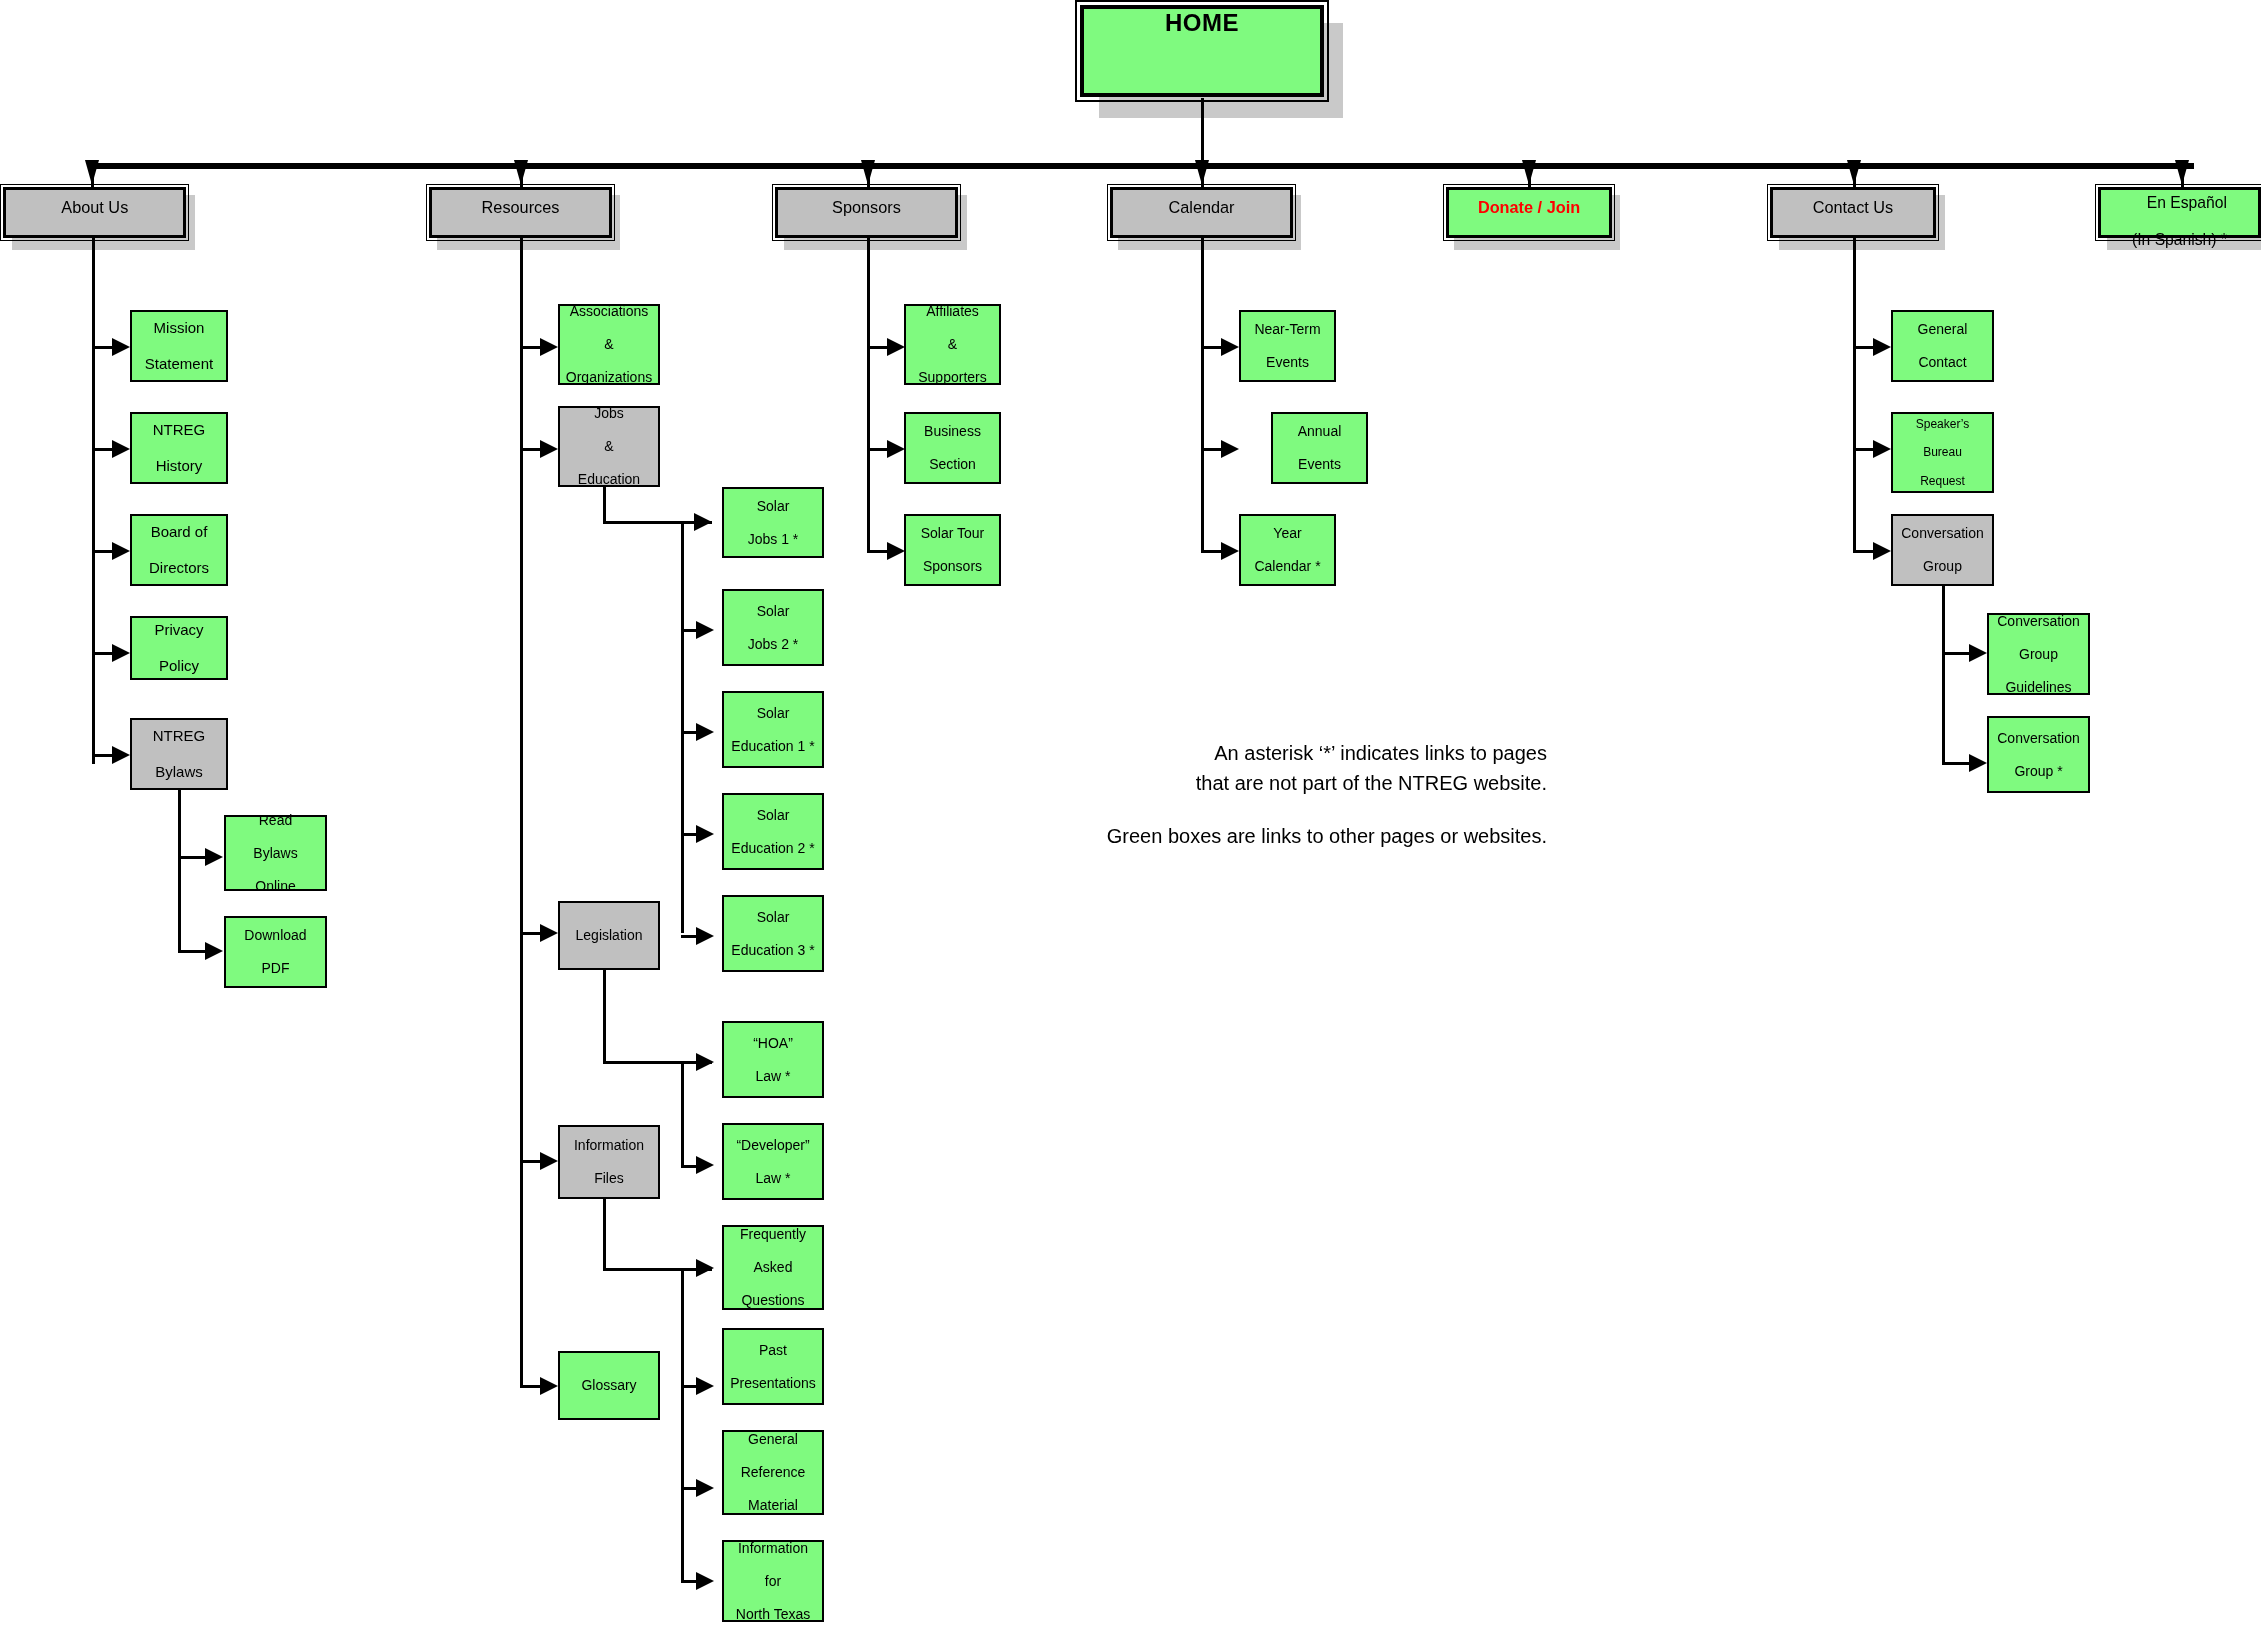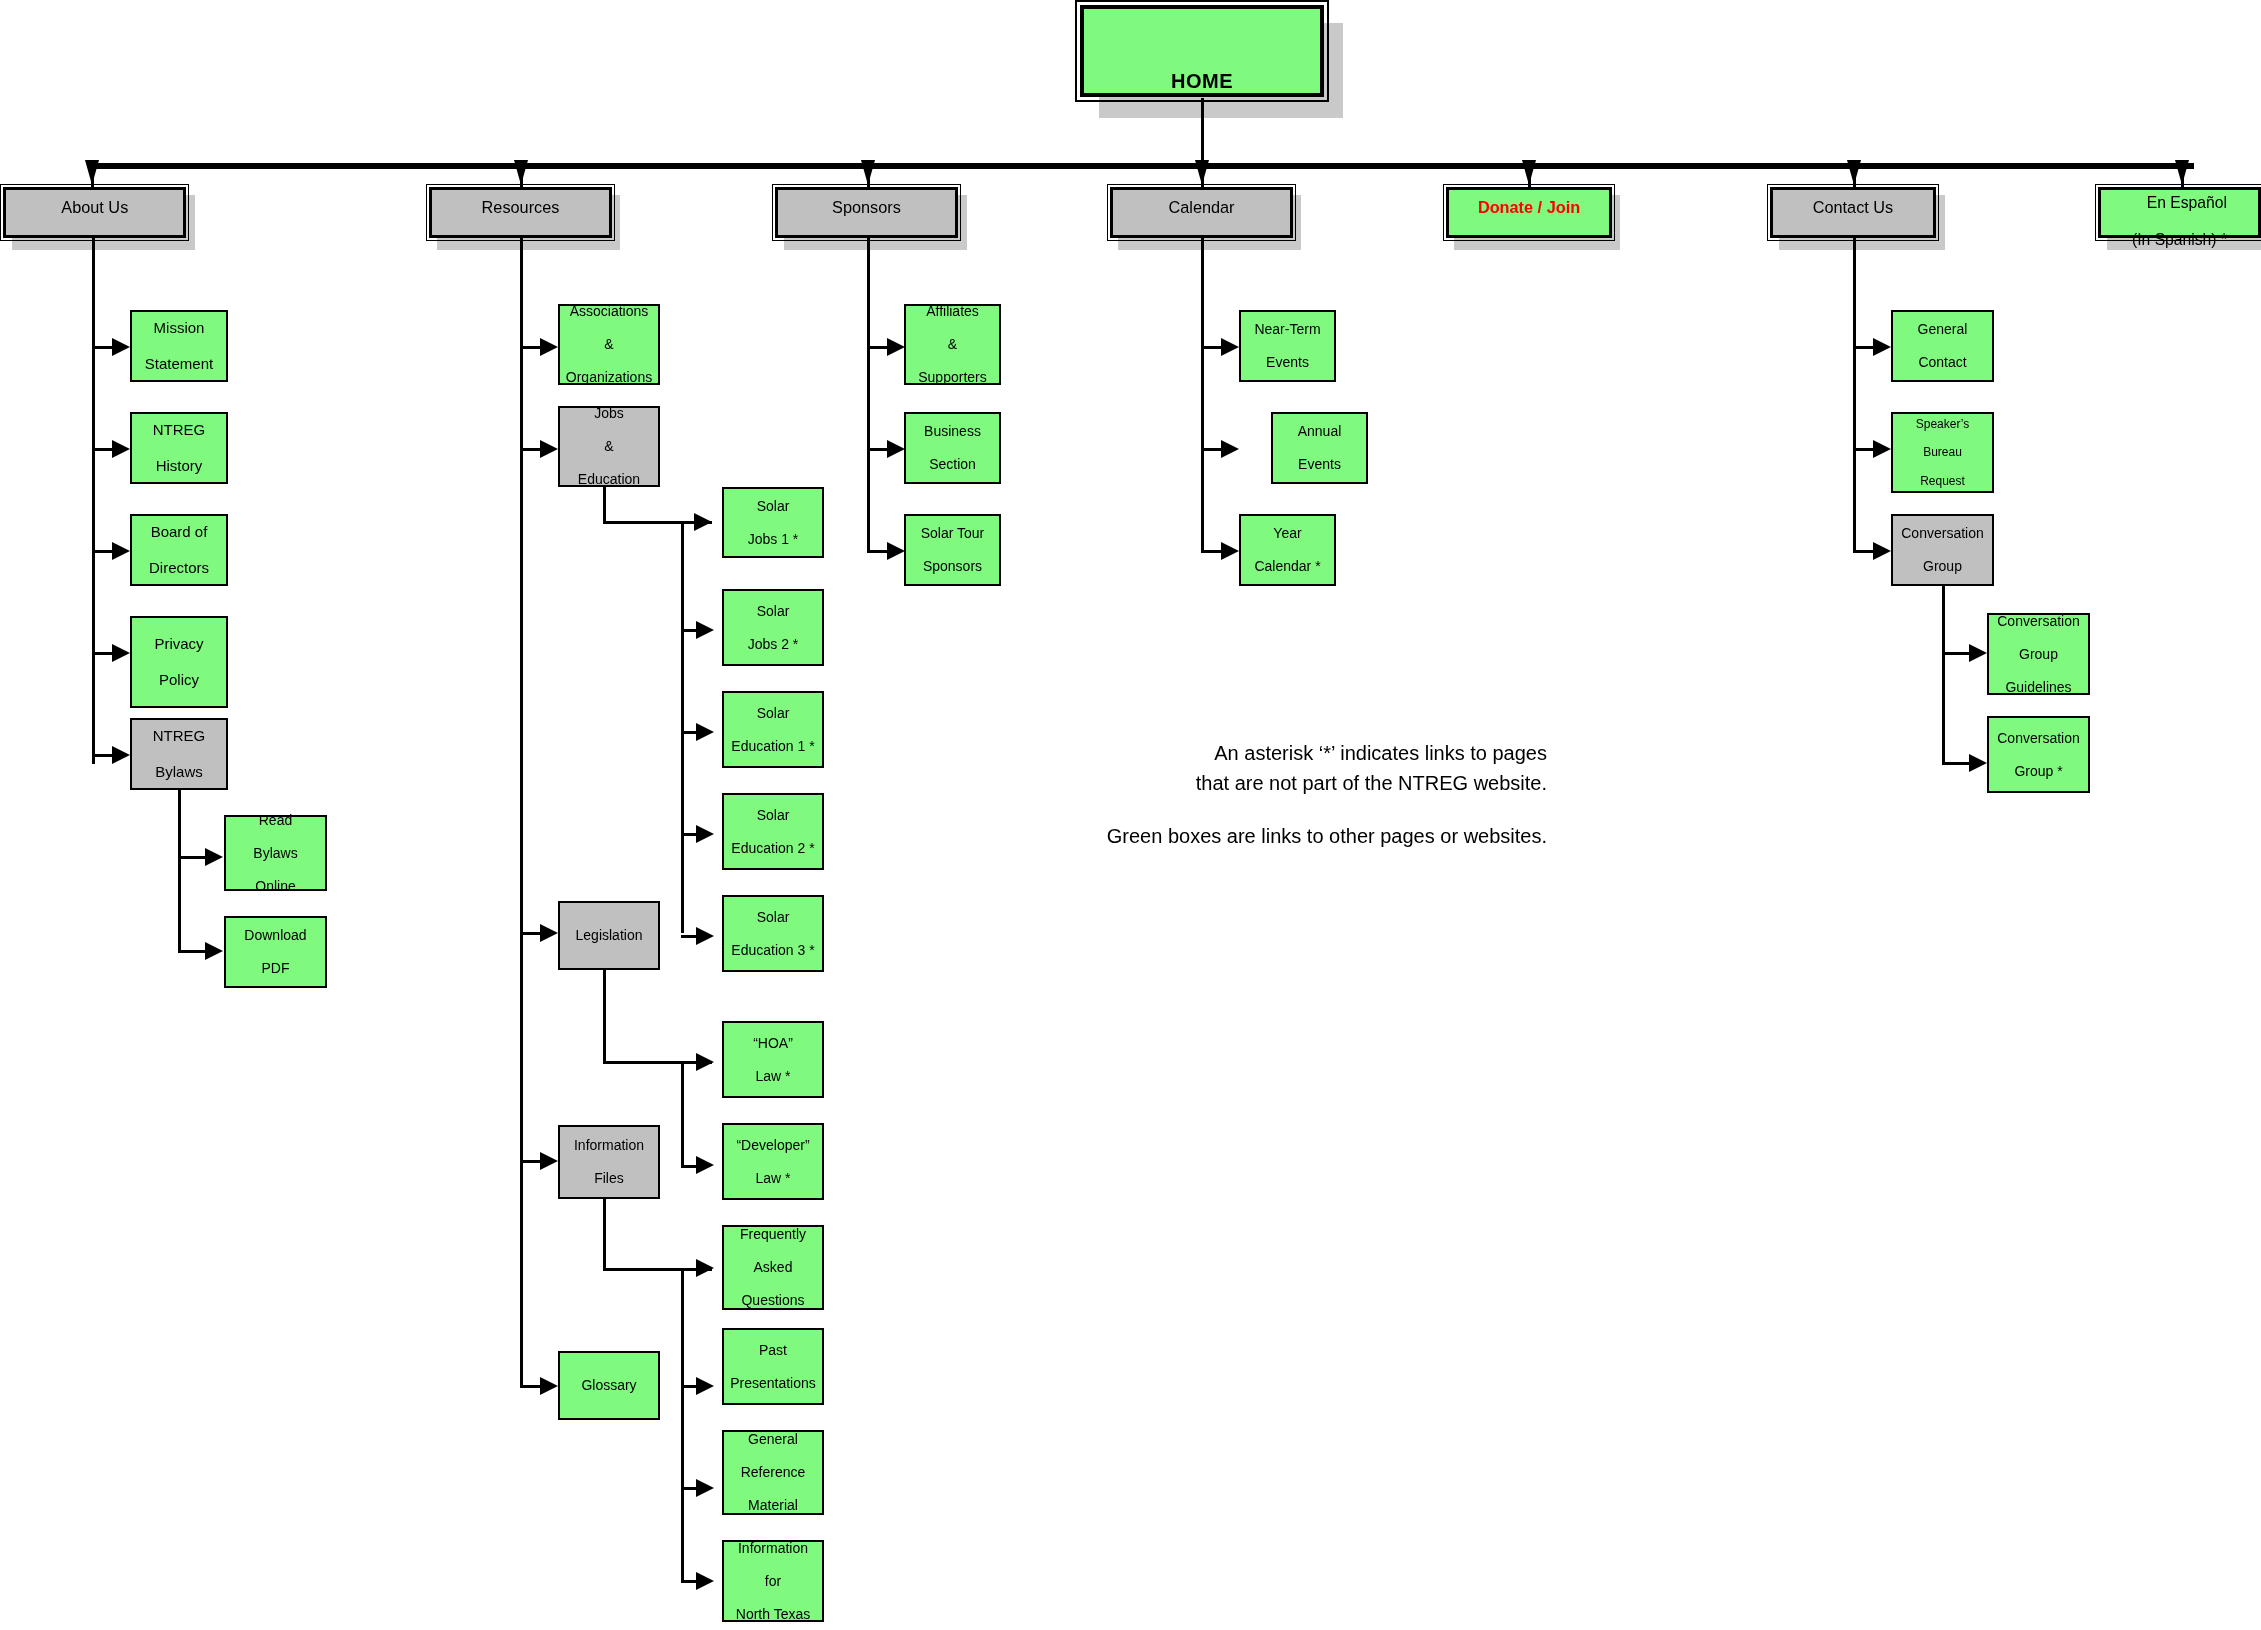--- a/index.html
+++ b/index.html
@@ -13,21 +13,21 @@
   .box.gray{background:#C0C0C0;}
   .box span{display:block;padding:0 2.2px;}
 
   
   .nav{border:3.3px solid #000;outline:1.6px solid #000;outline-offset:2.2px;
        align-items:flex-start;padding-top:7.6px;z-index:7;text-align:right;}
   .shadow{position:absolute;background:#C9C9C9;z-index:2;}
 
   
   .home{border:4.9px solid #000;outline:2.7px solid #000;outline-offset:3.3px;
-        background:#7FFA7F;align-items:flex-end;font-size:20px;font-weight:bold;
+        background:#7FFA7F;align-items:flex-start;font-size:24px;font-weight:bold;
         letter-spacing:0.5px;z-index:8;}
 
   
   .ln{position:absolute;background:#000;z-index:3;}
   .hl{height:2.7px;}
   .vl{width:2.7px;}
   .bus{height:6px;}
   
   .ar-d{position:absolute;width:0;height:0;border-left:7px solid transparent;
         border-right:7px solid transparent;border-top:25px solid #000;z-index:4;}
@@ -131,21 +131,21 @@
   <div class="ar-r" style="left:112px;top:542px;"></div>
   <div class="box" style="left:130px;top:514px;width:98px;height:72px;font-size:15px;">
     <span>
       <span>Board of</span><br>
       <span>Directors</span>
     </span>
   </div>
 
   <div class="ln hl" style="left:92px;top:652px;width:24.4px;height:2.7px;"></div>
   <div class="ar-r" style="left:112px;top:644px;"></div>
-  <div class="box" style="left:130px;top:616px;width:98px;height:92px;font-size:15px;">
+  <div class="box" style="left:130px;top:616px;width:98px;height:64px;font-size:15px;">
     <span>
       <span>Privacy</span><br>
       <span>Policy</span>
     </span>
   </div>
 
   <div class="ln hl" style="left:92px;top:754px;width:24.4px;height:2.7px;"></div>
   <div class="ar-r" style="left:112px;top:746px;"></div>
   <div class="box gray" style="left:130px;top:718px;width:98px;height:72px;font-size:15px;">
     <span>

